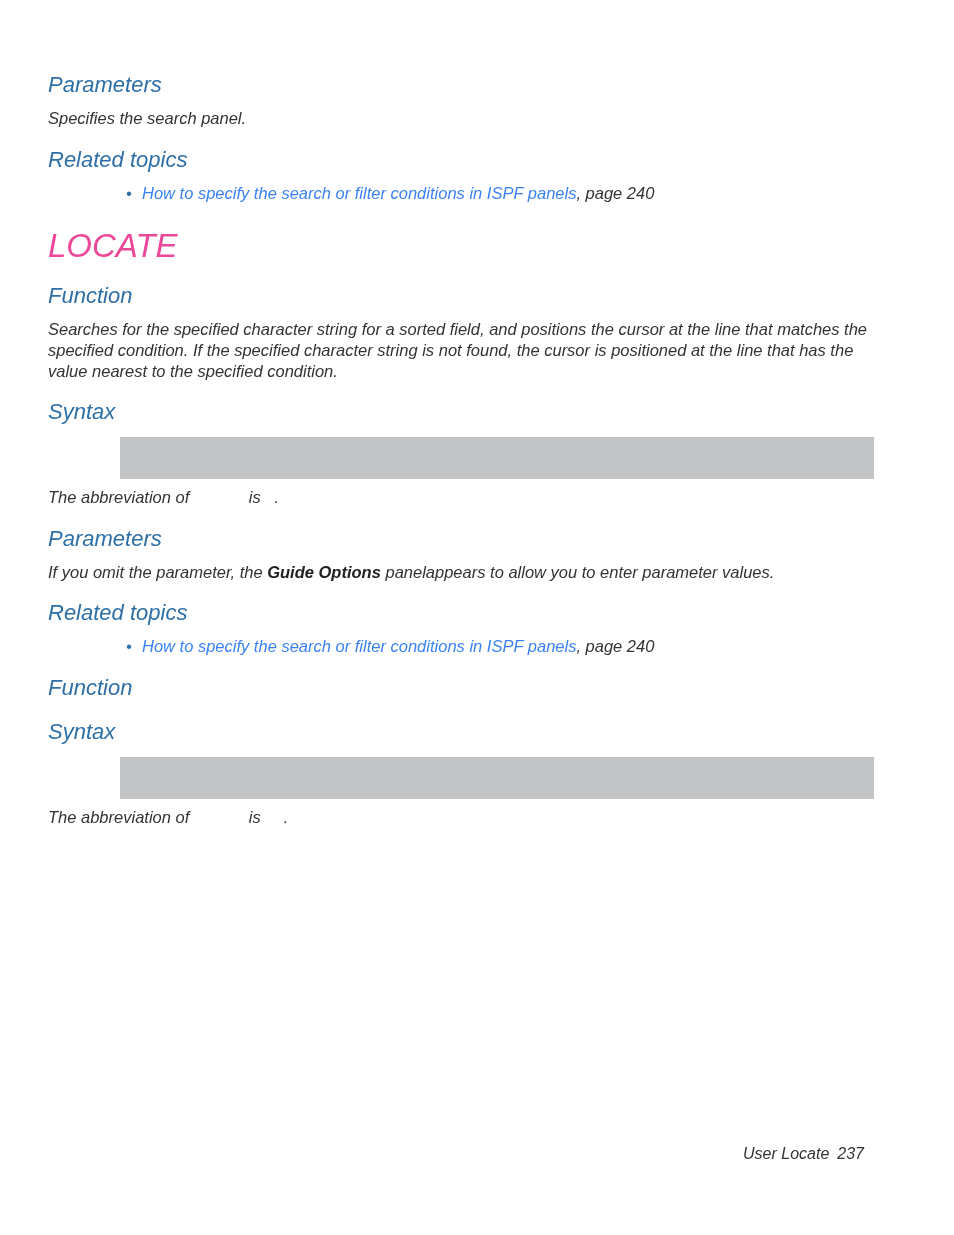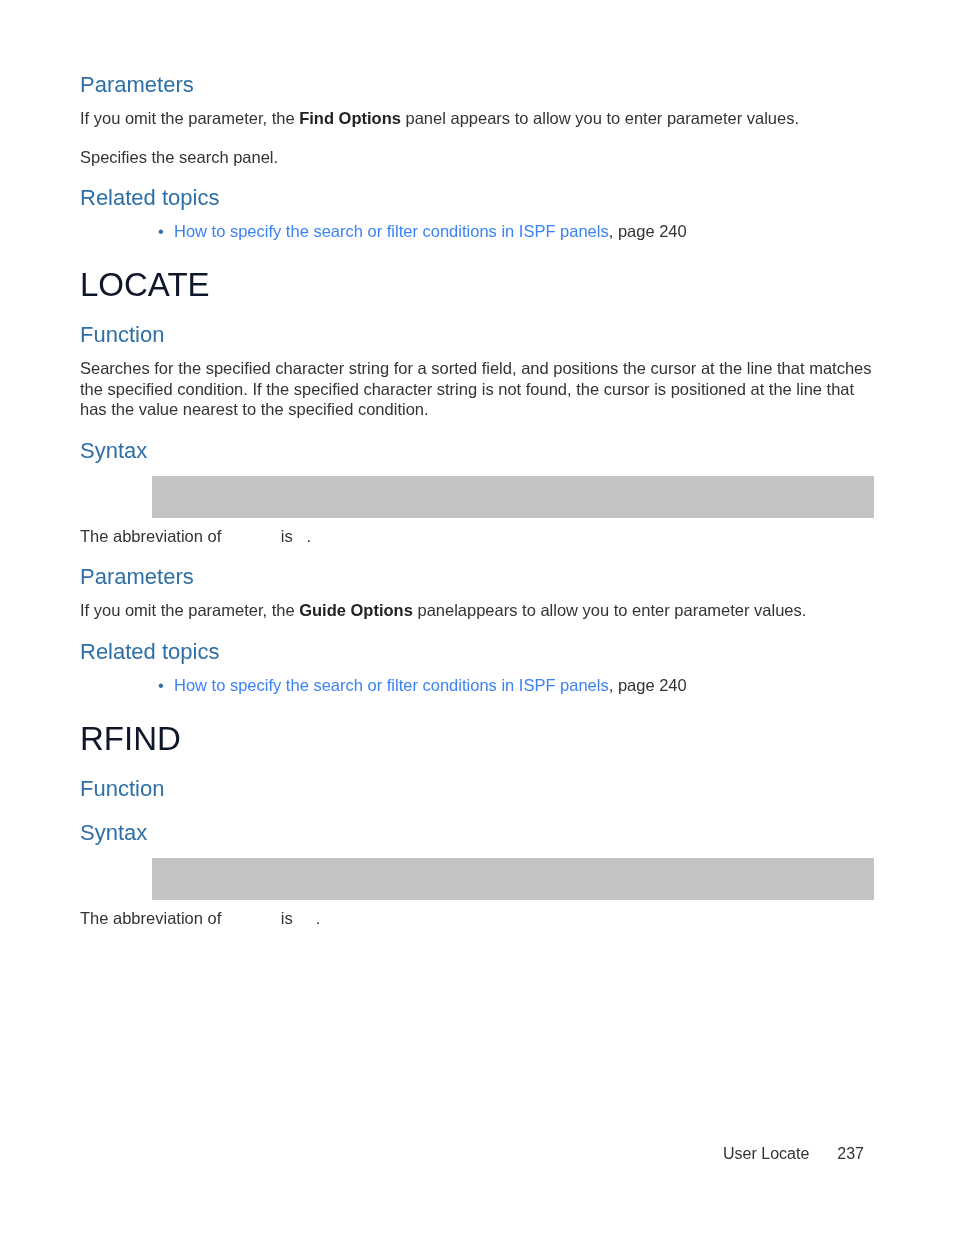--- a/index.html
+++ b/index.html
@@ -5,27 +5,28 @@
   body {
     margin: 0;
     padding: 0;
     background: #fff;
     font-family: "Helvetica Neue", Helvetica, Arial, sans-serif;
     font-stretch: condensed;
     color: #2b2b2b;
     width: 954px;
   }
   .page {
-    padding: 54px 80px 60px 80px;
+    padding: 54px 80px 60px 48px;
     box-sizing: border-box;
     min-height: 1235px;
     position: relative;
+    font-style: italic;
   }
   .h1 {
-    color: #0f172a;
+    color: #ec4899;
     font-size: 33px;
     font-weight: 400;
     margin: 24px 0 12px 0;
     letter-spacing: 0px;
   }
   .h2 {
     color: #2d6fa6;
     font-size: 22px;
     font-weight: 400;
     margin: 18px 0 10px 0;
@@ -64,31 +65,28 @@
     margin: 12px 0 8px 72px;
   }
   .bold { font-weight: 700; color:#222; }
   .footer {
     position: absolute;
     bottom: 72px;
     right: 90px;
     font-size: 16px;
     color: #333;
   }
-  .footer .pnum { margin-left: 28px; }
+  .footer .pnum { margin-left: 8px; }
 </style>
 </head>
 <body>
 
 <div class="page">
 
   <div class="h2">Parameters</div>
-  <p class="body indent1 para">
-    <span>If you omit the parameter, the </span><span class="bold">Find Options</span><span> panel appears to allow you to enter parameter values.</span>
-  </p>
   <p class="body indent2 para">Specifies the search panel.</p>
 
   <div class="h2">Related topics</div>
   <ul class="bullets body">
     <li>
       <span class="link">How to specify the search or filter conditions in ISPF panels</span><span>, page 240</span>
     </li>
   </ul>
 
   <div class="h1">LOCATE</div>
@@ -107,21 +105,20 @@
     <span>If you omit the parameter, the </span><span class="bold">Guide Options</span><span> panelappears to allow you to enter parameter values.</span>
   </p>
 
   <div class="h2">Related topics</div>
   <ul class="bullets body">
     <li>
       <span class="link">How to specify the search or filter conditions in ISPF panels</span><span>, page 240</span>
     </li>
   </ul>
 
-  <div class="h1">RFIND</div>
 
   <div class="h2">Function</div>
 
   <div class="h2">Syntax</div>
   <div class="codebox"></div>
   <p class="body indent1 para">
     <span>The abbreviation of </span>&nbsp;&nbsp;&nbsp;&nbsp;&nbsp;&nbsp;&nbsp;&nbsp;&nbsp;&nbsp;&nbsp;<span> is </span>&nbsp;&nbsp;&nbsp;&nbsp;<span>.</span>
   </p>
 
   <div class="footer">

